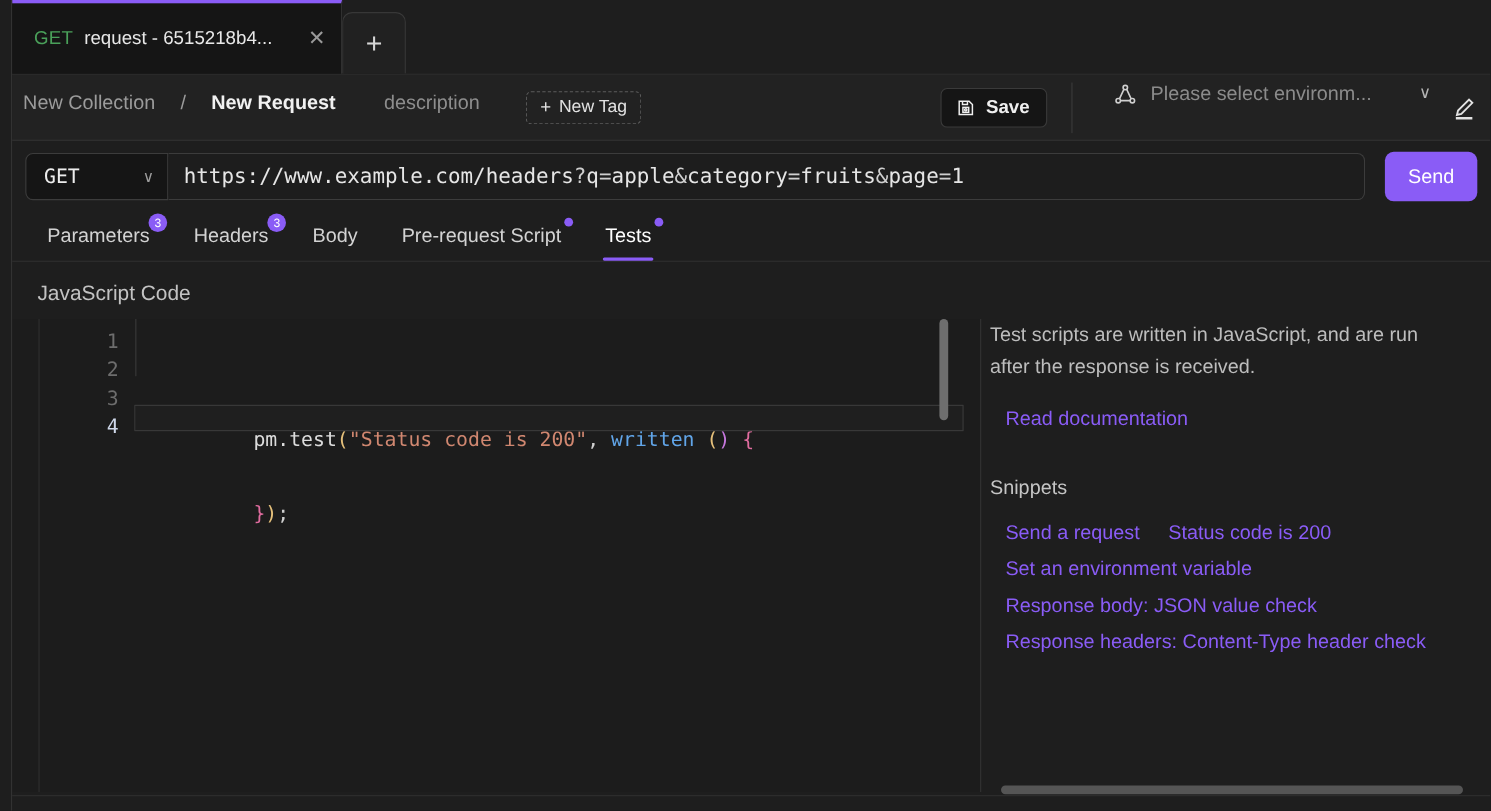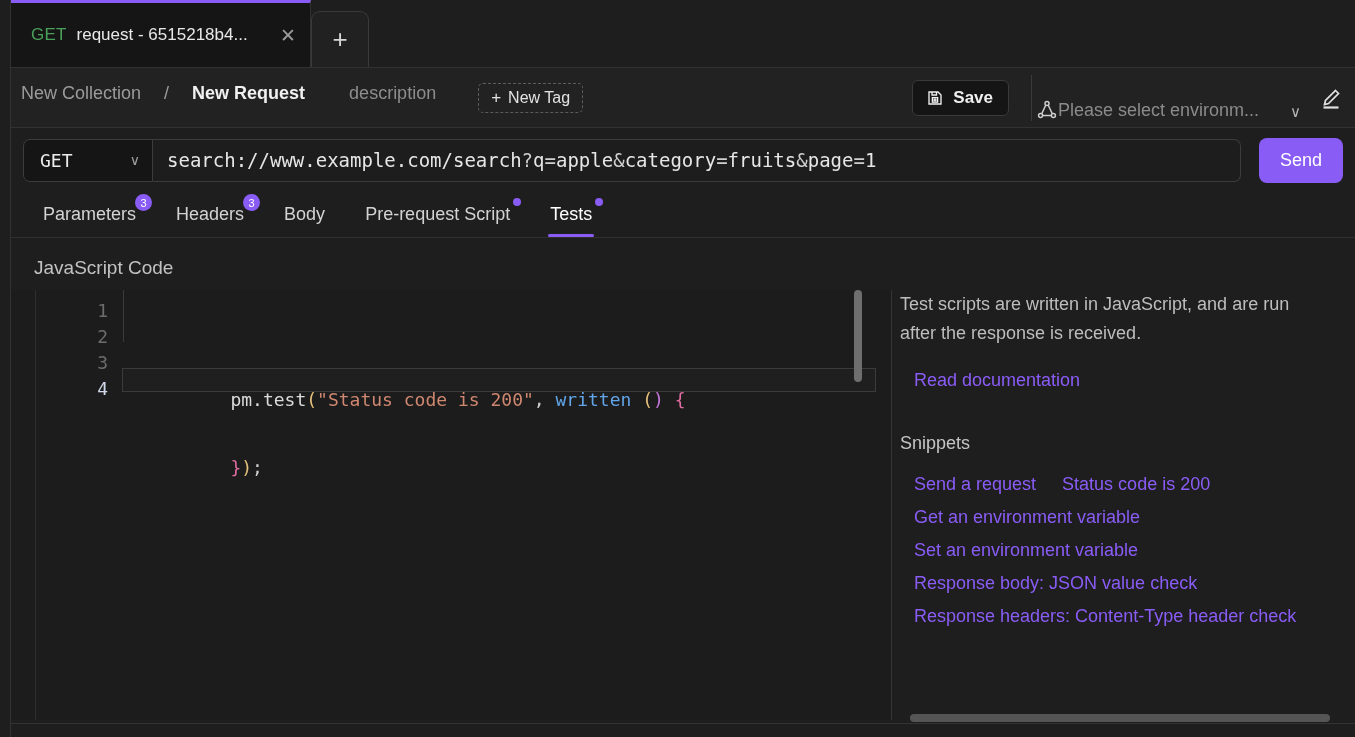--- a/index.html
+++ b/index.html
@@ -79,22 +79,22 @@
   .crumb-right {
     margin-left: auto; display: flex; align-items: center; height: 100%;
   }
   .save-btn {
     height: 36px; padding: 0 15px 0 13px; background: #151515;
     border: 1px solid #3a3a3a; border-radius: 6px;
     display: flex; align-items: center; gap: 9px;
     color: #f0f0f0; font-size: 17px; font-weight: 700; cursor: pointer; margin-left: 28px;
   }
   .envwrap {
-    display: flex; align-items: flex-end; gap: 0;
-    margin-left: 22px; padding-left: 4px; height: 46px;
+    display: flex; align-items: flex-start; gap: 12px;
+    margin-left: 22px; padding-left: 37px; height: 46px;
     border-left: 1px solid #3a3a3a;
   }
   .env-label { color: #8b8b8b; font-size: 18px; width: 232px; white-space:nowrap; overflow:hidden; }
   .env-caret { color: #b5b5b5; font-size: 15px; }
   .edit-icon { margin-left: 18px; margin-right: 12px; cursor: pointer; display:flex; }
 
   
   .urlrow {
     position: absolute; left: 11px; top: 129px; width: 1344px; height: 62px;
     display: flex; align-items: center; padding: 0 12px 0 12px; gap: 0;
@@ -308,21 +308,21 @@
       </div>
     </div>
   </div>
 
   <div class="urlrow">
     <div class="method-box">
       <span>GET</span>
       <span class="method-caret">∨</span>
     </div>
     <div class="url-box">
-      <span class="u-base">search://www.example.com/search</span>
+      <span class="u-base">https://www.example.com/headers</span>
         <span class="u-q">?</span>
         <span class="u-key">q</span>
         <span class="u-amp">=</span>
         <span class="u-val">apple</span>
         <span class="u-amp">&amp;</span>
         <span class="u-key">category</span>
         <span class="u-amp">=</span>
         <span class="u-val">fruits</span>
         <span class="u-amp">&amp;</span>
         <span class="u-key">page</span>
@@ -388,23 +388,20 @@
   <div class="help-pane">
     <div class="help-text">Test scripts are written in JavaScript, and are run after the response is received.</div>
     <div class="doc-link">Read documentation</div>
     <div class="snip-title">Snippets</div>
     <div class="snip-list">
       <div class="snip-row">
         <span class="snip">Send a request</span>
         <span class="snip">Status code is 200</span>
       </div>
       <div class="snip-row">
-        <span class="snip">Get an environment variable</span>
-      </div>
-      <div class="snip-row">
         <span class="snip">Set an environment variable</span>
       </div>
       <div class="snip-row">
         <span class="snip">Response body: JSON value check</span>
       </div>
       <div class="snip-row">
         <span class="snip">Response headers: Content-Type header check</span>
       </div>
     </div>
   </div>

